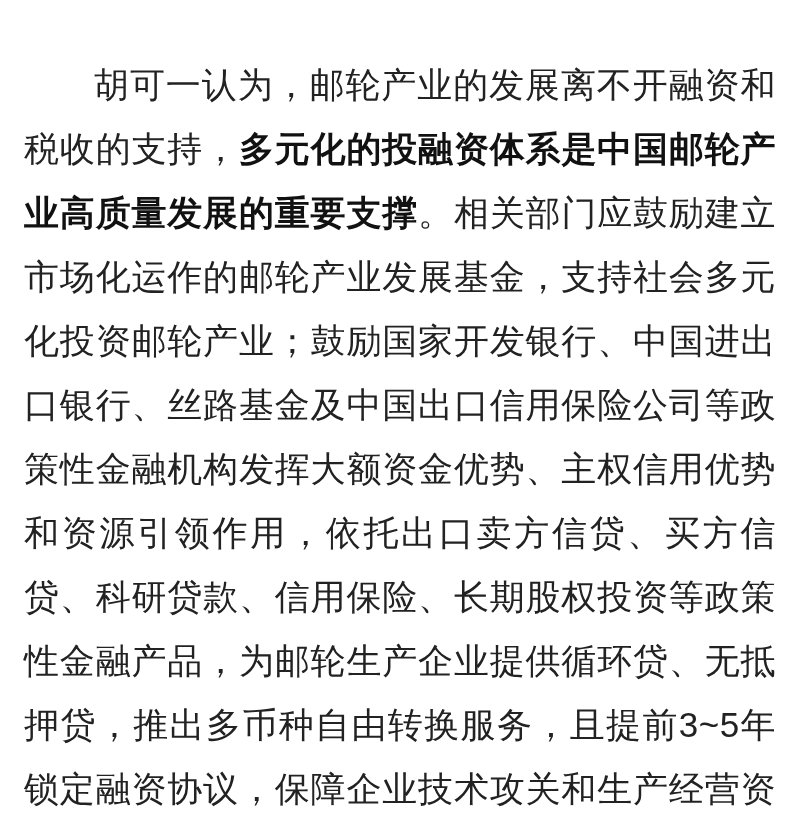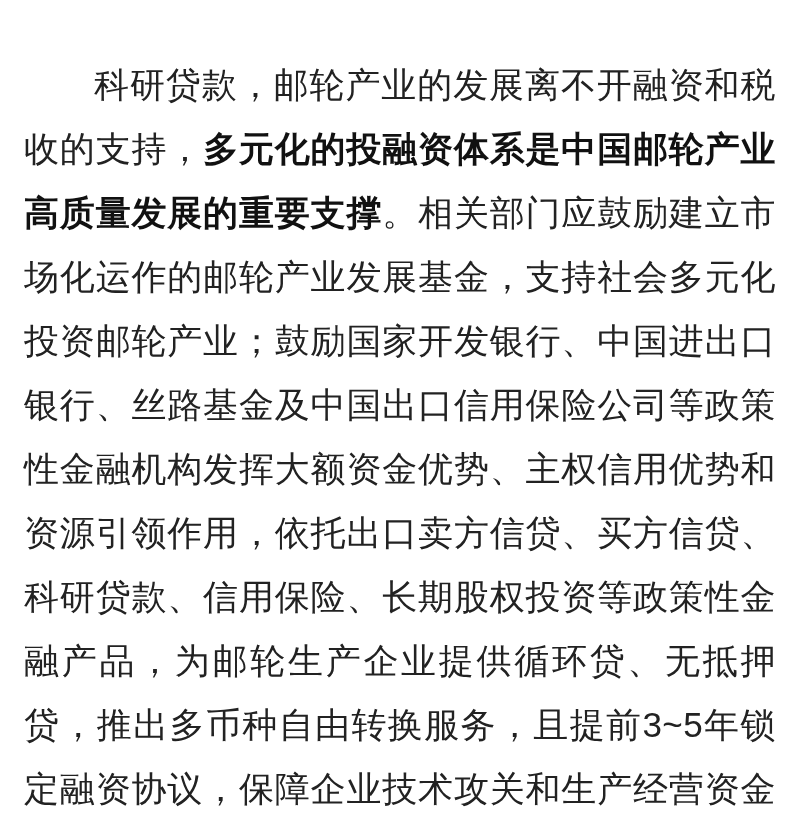--- a/index.html
+++ b/index.html
@@ -38,15 +38,15 @@
   .paragraph .bold {
     font-weight: 700;
     color: #111111;
   }
 </style>
 </head>
 <body>
 
 <div class="page">
   <p class="paragraph">
-    <span class="seg">科研贷款，邮轮产业的发展离不开融资和税收的支持，</span><span class="seg bold">多元化的投融资体系是中国邮轮产业高质量发展的重要支撑</span><span class="seg">。相关部门应鼓励建立市场化运作的邮轮产业发展基金，支持社会多元化投资邮轮产业；鼓励国家开发银行、中国进出口银行、丝路基金及中国出口信用保险公司等政策性金融机构发挥大额资金优势、主权信用优势和资源引领作用，依托出口卖方信贷、买方信贷、科研贷款、信用保险、长期股权投资等政策性金融产品，为邮轮生产企业提供循环贷、无抵押贷，推出多币种自由转换服务，且提前3~5年锁定融资协议，保障企业技术攻关和生产经营资金需求，降低企业的财务成本压力。</span>
+    <span class="seg">胡可一认为，邮轮产业的发展离不开融资和税收的支持，</span><span class="seg bold">多元化的投融资体系是中国邮轮产业高质量发展的重要支撑</span><span class="seg">。相关部门应鼓励建立市场化运作的邮轮产业发展基金，支持社会多元化投资邮轮产业；鼓励国家开发银行、中国进出口银行、丝路基金及中国出口信用保险公司等政策性金融机构发挥大额资金优势、主权信用优势和资源引领作用，依托出口卖方信贷、买方信贷、科研贷款、信用保险、长期股权投资等政策性金融产品，为邮轮生产企业提供循环贷、无抵押贷，推出多币种自由转换服务，且提前3~5年锁定融资协议，保障企业技术攻关和生产经营资金需求，降低企业的财务成本压力。</span>
   </p>
 </div>
 
 </body></html>

